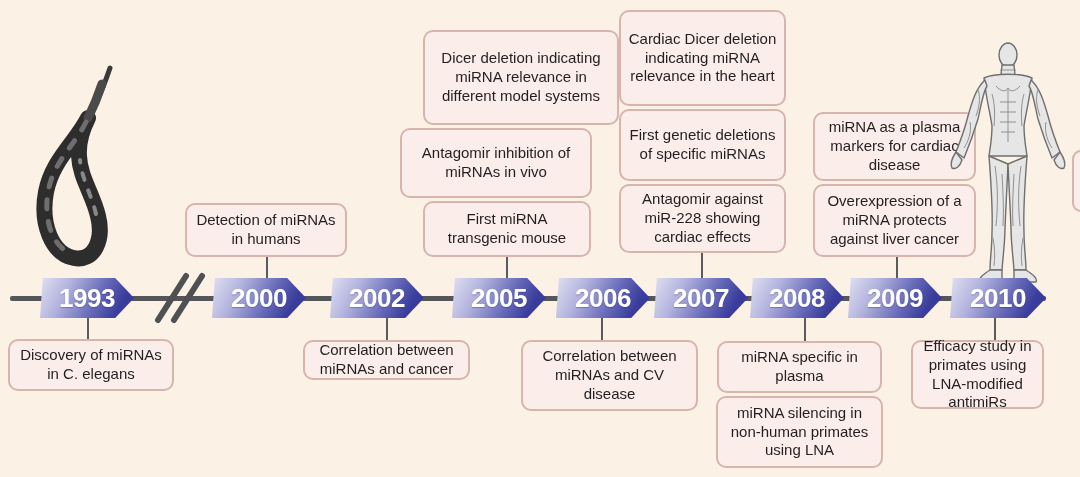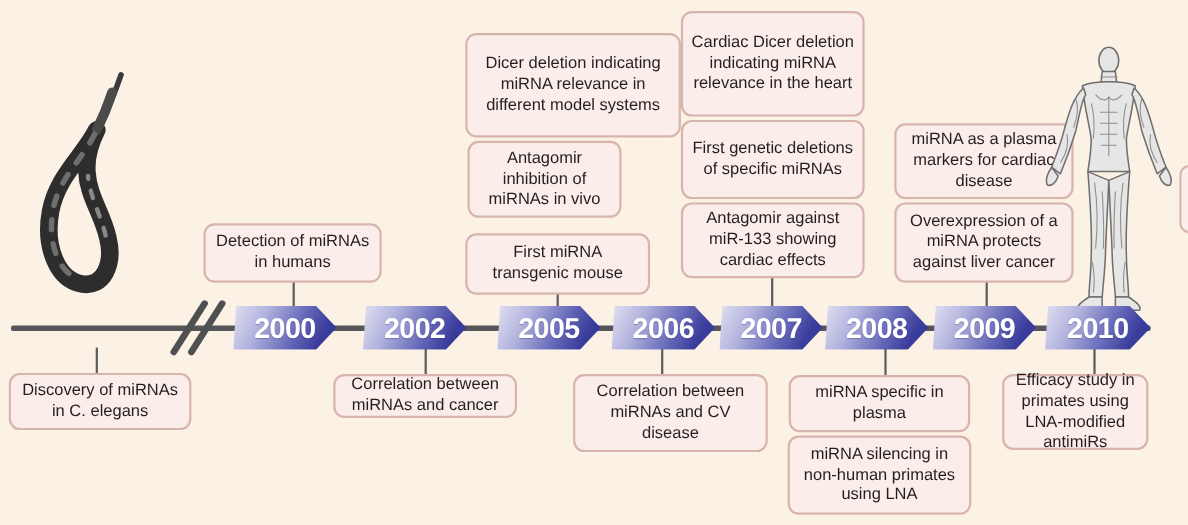--- a/index.html
+++ b/index.html
@@ -105,20 +105,23 @@
       <path d="M22,80 C24,90 20,100 16,106 M98,80 C96,90 100,100 104,106"></path>
       <path d="M47,124 C50,144 50,164 48,184 M73,124 C70,144 70,164 72,184"></path>
       <path d="M54,132 C55,150 56,168 55,184 M66,132 C65,150 64,168 65,184"></path>
       <path d="M45,196 C47,206 47,216 46,224 M75,196 C73,206 73,216 74,224"></path>
       <path d="M52,28 L68,28"></path>
     </g>
   </svg>
 
   <div class="edge-box" style="left:1072px;top:150px;width:10px;height:62px"></div>
 
+  <div class="arrow" style="left:40px">
+      <span class="yr">1993</span>
+    </div>
   <div class="arrow" style="left:212px">
       <span class="yr">2000</span>
     </div>
   <div class="arrow" style="left:330px">
       <span class="yr">2002</span>
     </div>
   <div class="arrow" style="left:452px">
       <span class="yr">2005</span>
     </div>
   <div class="arrow" style="left:556px">
@@ -137,35 +140,35 @@
       <span class="yr">2010</span>
     </div>
 
   <div class="ebox" style="left:185px;top:203px;width:162px;height:54px">
     <span>Detection of miRNAs in humans</span>
     </div>
 
   <div class="ebox" style="left:423px;top:30px;width:196px;height:95px">
     <span>Dicer deletion indicating miRNA relevance in different model systems</span>
     </div>
-  <div class="ebox" style="left:425px;top:128px;width:140px;height:70px">
+  <div class="ebox" style="left:400px;top:128px;width:192px;height:70px">
     <span>Antagomir inhibition of miRNAs in vivo</span>
     </div>
-  <div class="ebox" style="left:423px;top:212px;width:168px;height:56px">
+  <div class="ebox" style="left:423px;top:201px;width:168px;height:56px">
     <span>First miRNA transgenic mouse</span>
     </div>
 
   <div class="ebox" style="left:619px;top:10px;width:167px;height:96px">
     <span>Cardiac Dicer deletion indicating miRNA relevance in the heart</span>
     </div>
   <div class="ebox" style="left:619px;top:109px;width:167px;height:72px">
     <span>First genetic deletions of specific miRNAs</span>
     </div>
   <div class="ebox" style="left:619px;top:184px;width:167px;height:69px">
-    <span>Antagomir against miR-133 showing cardiac effects</span>
+    <span>Antagomir against miR-228 showing cardiac effects</span>
     </div>
 
   <div class="ebox" style="left:813px;top:112px;width:163px;height:69px">
     <span>miRNA as a plasma markers for cardiac disease</span>
     </div>
   <div class="ebox" style="left:8px;top:339px;width:166px;height:52px">
     <span>Discovery of miRNAs in C. elegans</span>
     </div>
 
   <div class="ebox" style="left:813px;top:184px;width:163px;height:73px">

